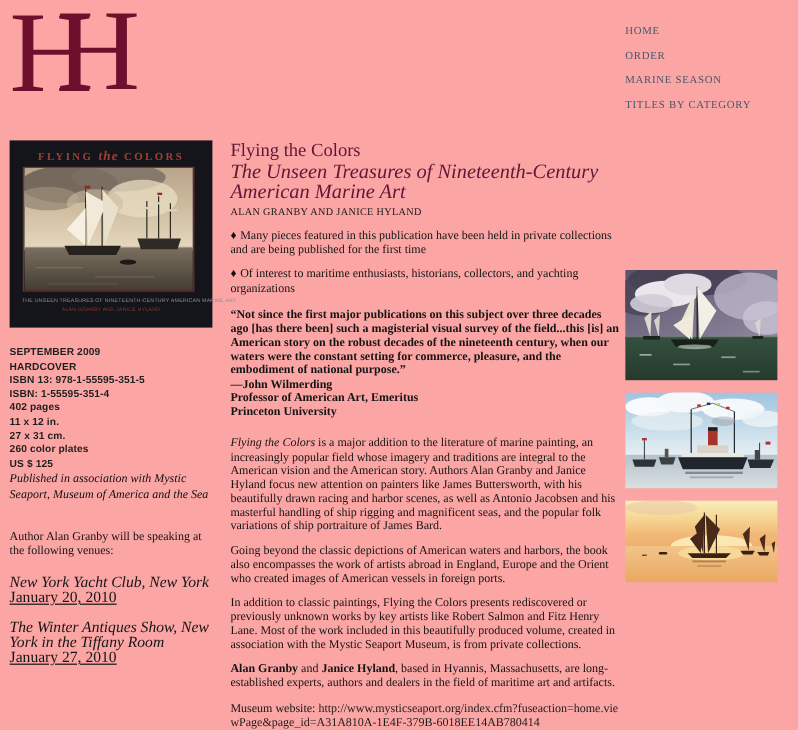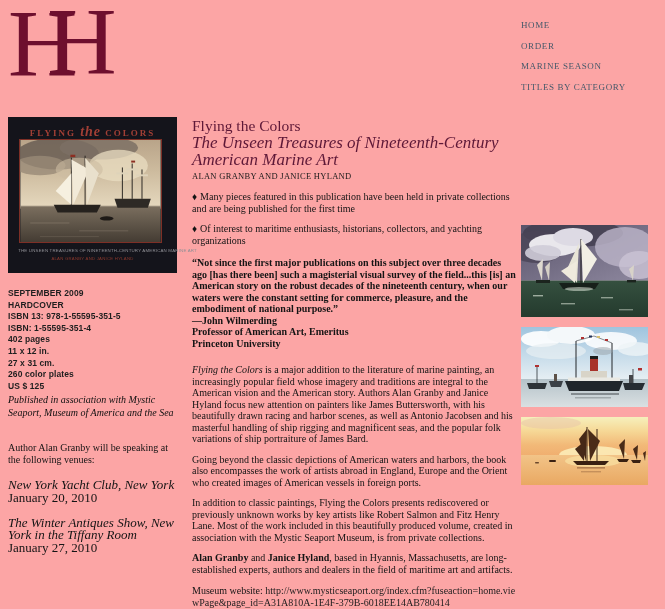--- a/index.html
+++ b/index.html
@@ -22,41 +22,41 @@
     color:#46596a; margin-bottom:10.5px; cursor:pointer; white-space:nowrap;
   }
   
   .left-col { position:absolute; left:8px; top:117px; width:178px; }
   .cover { position:relative; width:169px; height:156px; background:#14141b; }
   .cover-title {
     position:absolute; left:0; right:0; top:7px; text-align:center;
     font-family:"Liberation Serif", serif; font-size:9px; letter-spacing:2px;
     color:#a23f35; font-weight:bold; white-space:nowrap;
   }
-  .cover-title .the { font-style:italic; text-transform:lowercase; letter-spacing:1px; font-size:14px; }
+  .cover-title .the { font-style:italic; text-transform:lowercase; letter-spacing:1px; font-size:11px; }
   .painting { position:absolute; left:11px; top:22px; border:1px solid #7e2f26; display:block; }
   .cover-cap1 {
     position:absolute; left:0; right:0; top:131px; text-align:center;
     font-family:"Liberation Sans", sans-serif; font-size:5px; letter-spacing:.2px;
     color:#8f8f95; white-space:nowrap; transform:scale(.88); transform-origin:center top;
   }
   .cover-cap2 {
     position:absolute; left:0; right:0; top:139px; text-align:center;
     font-family:"Liberation Sans", sans-serif; font-size:5px; letter-spacing:.3px;
     color:#8a382c; transform:scale(.85); transform-origin:center top;
   }
   .details {
     margin-top:15px; font-family:"Liberation Sans", sans-serif; font-weight:bold;
     font-size:8.5px; line-height:11.6px; color:#1f1f1f; letter-spacing:.1px;
   }
   .pub-note { margin-top:2px; font-style:italic; font-size:10px; line-height:12.5px; color:#101010; width:172px; }
   .speak-note { margin-top:23px; font-size:10px; line-height:12px; width:172px; }
   .venue { margin-top:13px; font-size:13px; line-height:12px; width:172px; }
   .venue-name { font-style:italic; }
-  .venue-date { margin-top:1px; }
+  .venue-date { margin-top:1px;text-decoration:underline; }
   
   .center-col {
     position:absolute; left:192px; top:117px; width:326px;
     font-size:10px; line-height:11.5px; color:#141414;
   }
   .book-title { font-size:15.5px; line-height:17px; color:#5e1837; font-weight:normal; }
   .book-subtitle { font-size:17px; line-height:17px; color:#5e1837; font-weight:normal; font-style:italic; }
   .authors { margin-top:3px; font-size:8.5px; line-height:11px; letter-spacing:.3px; color:#1a1a1a; }
   .bullet { margin-top:9px; }
   .bullet .glyph { margin-right:3px; }

